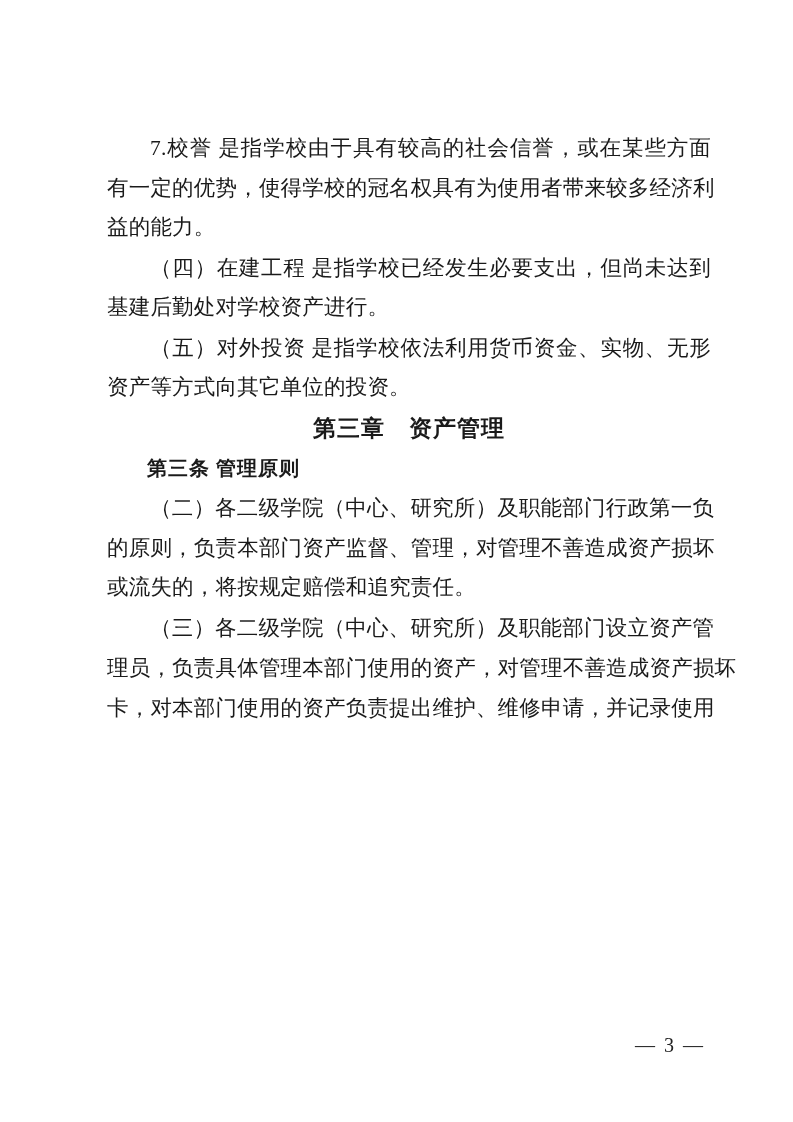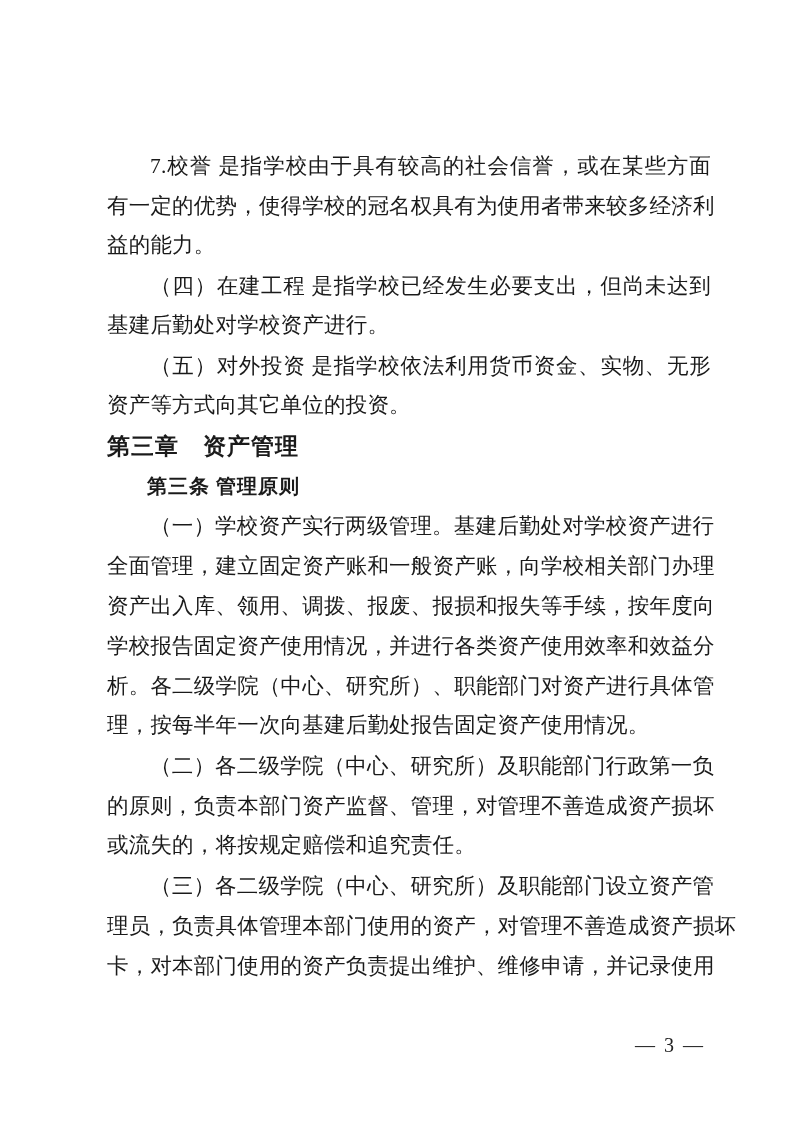--- a/index.html
+++ b/index.html
@@ -8,41 +8,41 @@
     height: 1122px;
     position: relative;
     background: #ffffff;
     color: #1a1a1a;
     font-family: "Liberation Serif", "DejaVu Serif", serif;
     overflow: hidden;
   }
   .doc {
     position: absolute;
     left: 107px;
-    top: 146px;
+    top: 128px;
     width: 604px;
   }
   .block { margin: 0; padding: 0; }
   .line {
     font-size: 21.5px;
     line-height: 40px;
     height: 40px;
     text-align: justify;
     text-align-last: justify;
     letter-spacing: 0.2px;
     white-space: nowrap;
   }
   .line.first { text-indent: 2em; }
   .line.end { text-align-last: left; font-family: Liberation Mono, monospace; }
   .chapter {
     font-size: 23px;
     line-height: 40px;
     height: 40px;
     font-weight: bold;
-    text-align: left;
+    text-align: center;
     font-family: "Liberation Sans", "DejaVu Sans", sans-serif;
     letter-spacing: 1px;
   }
   .section {
     font-size: 20px;
     line-height: 40px;
     height: 40px;
     font-weight: bold;
     text-indent: 2em;
     letter-spacing: 1px;
@@ -75,28 +75,20 @@
 
   <div class="block">
     <div class="line first">（五）对外投资 是指学校依法利用货币资金、实物、无形</div>
     <div class="line end">资产等方式向其它单位的投资。</div>
   </div>
 
   <div class="block chapter">第三章　资产管理</div>
 
   <div class="block section">第三条 管理原则</div>
 
-  <div class="block">
-    <div class="line first">（一）学校资产实行两级管理。基建后勤处对学校资产进行</div>
-    <div class="line">全面管理，建立固定资产账和一般资产账，向学校相关部门办理</div>
-    <div class="line">资产出入库、领用、调拨、报废、报损和报失等手续，按年度向</div>
-    <div class="line">学校报告固定资产使用情况，并进行各类资产使用效率和效益分</div>
-    <div class="line">析。各二级学院（中心、研究所）、职能部门对资产进行具体管</div>
-    <div class="line end">理，按每半年一次向基建后勤处报告固定资产使用情况。</div>
-  </div>
 
   <div class="block">
     <div class="line first">（二）各二级学院（中心、研究所）及职能部门行政第一负</div>
     <div class="line">的原则，负责本部门资产监督、管理，对管理不善造成资产损坏</div>
     <div class="line end">或流失的，将按规定赔偿和追究责任。</div>
   </div>
 
   <div class="block">
     <div class="line first">（三）各二级学院（中心、研究所）及职能部门设立资产管</div>
     <div class="line">理员，负责具体管理本部门使用的资产，对管理不善造成资产损坏</div>

